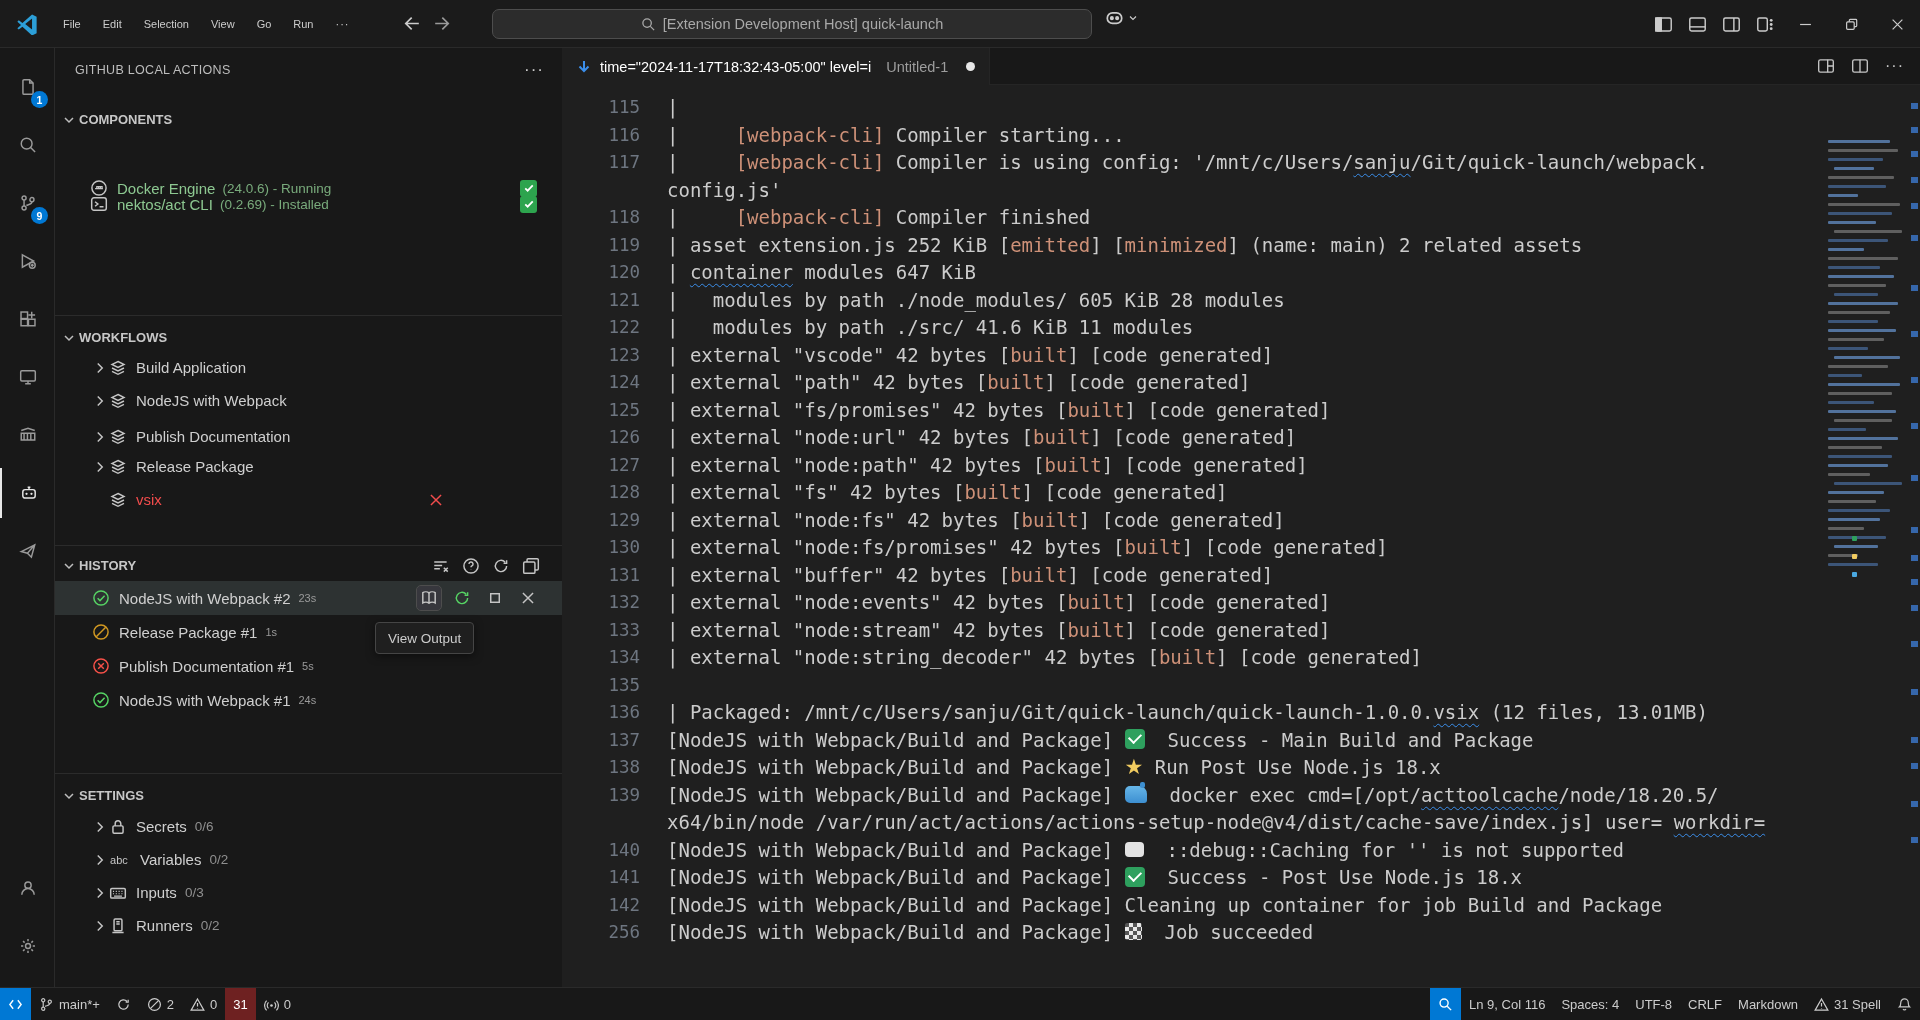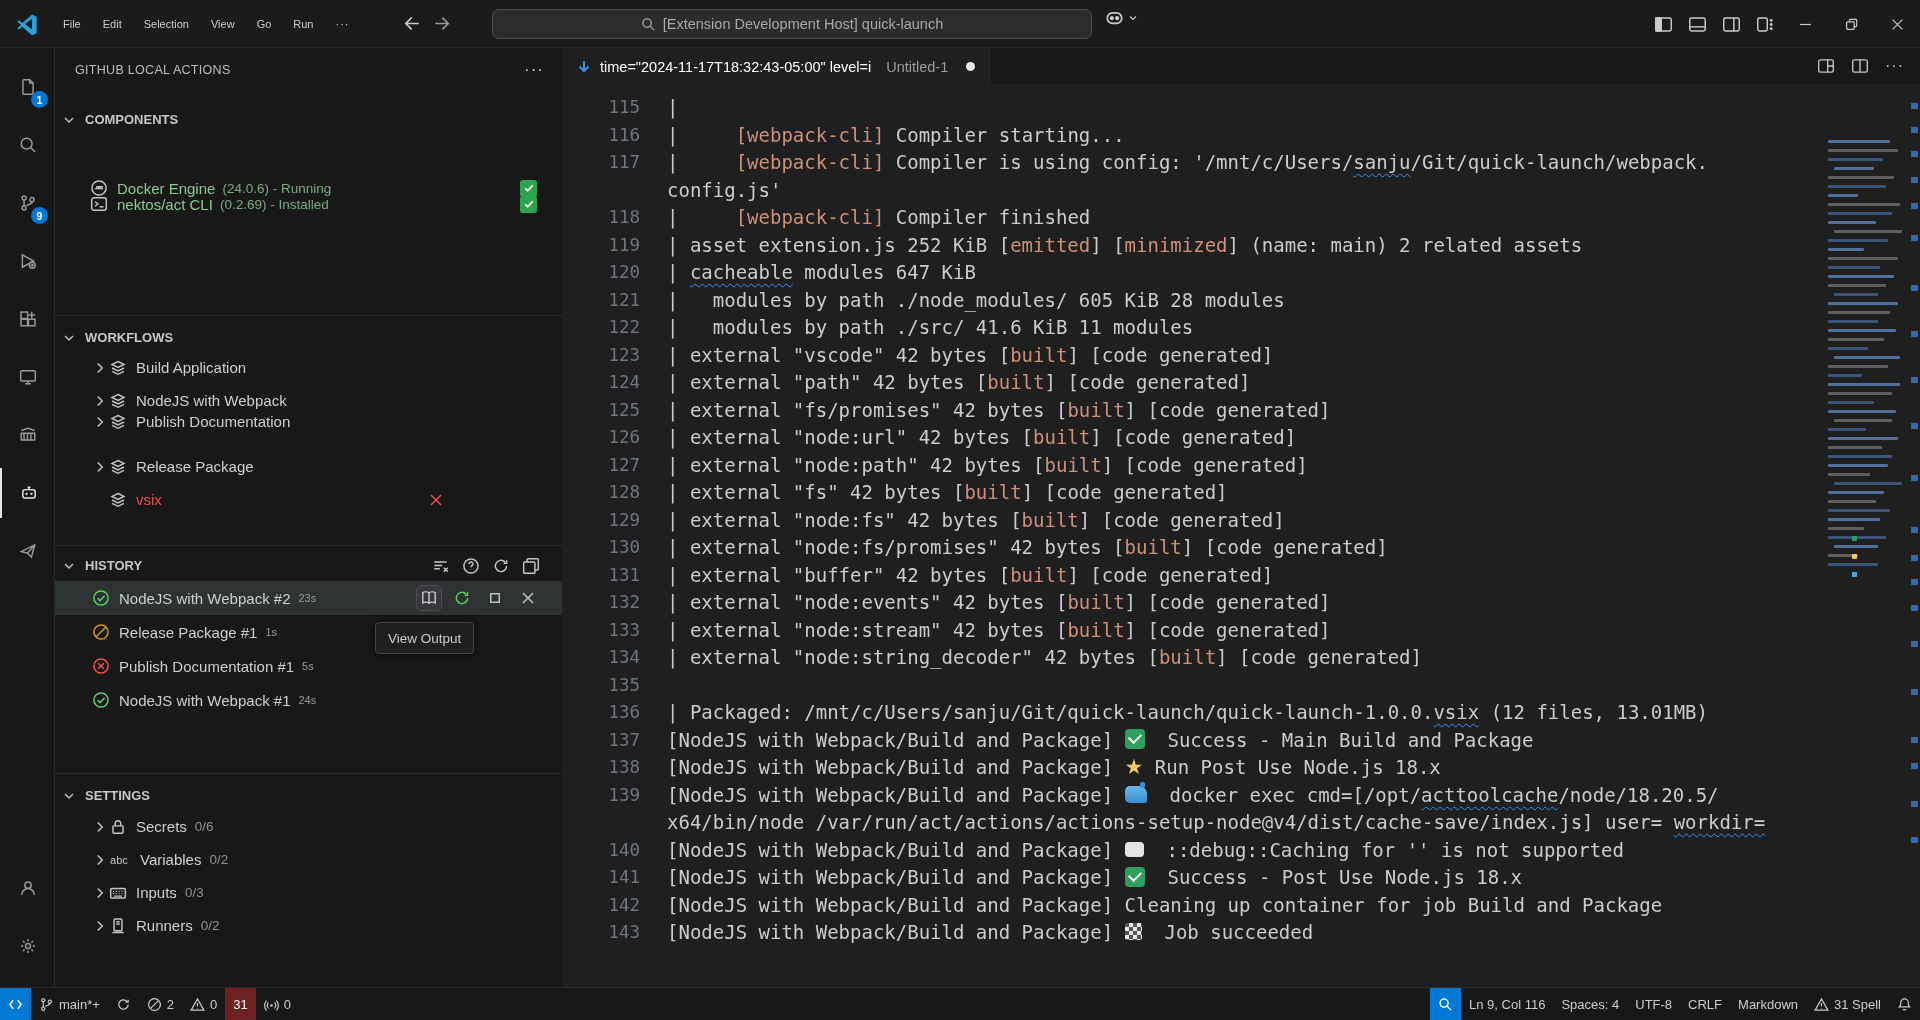--- a/index.html
+++ b/index.html
@@ -33,21 +33,21 @@
     align-items:center; justify-content:center; font-weight:bold; }
 
   
   .sidebar { position:absolute; left:55px; top:48px; width:507px; height:939px; background:#181818; }
   .sb-head { position:absolute; left:0; top:0; width:507px; height:44px; display:flex;
     align-items:center; padding:0 18px 0 20px; }
   .sb-title { font-size:12.5px; color:#bdbdbd; letter-spacing:.3px; flex:1; }
   .sb-more { color:#cccccc; font-size:17px; letter-spacing:1px; }
   .sb-divider { position:absolute; left:0; width:507px; height:1px; background:#2b2b2b; }
   .sec-head { position:absolute; left:0; width:507px; height:27px; display:flex; align-items:center;
-    gap:8px; padding-left:6px; font-weight:bold; font-size:13px; color:#c7c7c7; }
+    gap:2px; padding-left:6px; font-weight:bold; font-size:13px; color:#c7c7c7; }
   .sec-head .toolbar { margin-left:auto; display:flex; gap:12px; padding-right:22px; }
   .row { position:absolute; left:0; width:507px; display:flex; align-items:center; font-size:15px; color:#cfcfcf; }
   .row .chev { width:18px; margin-left:36px; color:#bdbdbd; }
   .row .licon { margin-right:9px; }
   .grn { color:#8dc891; }
   .grn2 { color:#79ab7c; font-size:13.5px; margin-left:7px; }
   .cnt { color:#8f8f8f; margin-left:8px; font-size:13.5px; }
   .dur { color:#9a9a9a; margin-left:8px; font-size:11px; }
   .red { color:#f14c4c; }
   .checkbox { position:absolute; right:25px; width:17px; height:17px; background:#2da44e; border-radius:3px;
@@ -350,21 +350,21 @@
           </svg>
         </span>
         <span class="licon">
           <svg width="18" height="18" viewBox="0 0 16 16" fill="none" stroke="#c5c5c5" stroke-width="1.3">
             <path d="M8 2.2l5.3 2.6L8 7.4 2.7 4.8z"></path>
             <path d="M2.7 8l5.3 2.6L13.3 8M2.7 11l5.3 2.6 5.3-2.6"></path>
           </svg>
         </span>
         <span>NodeJS with Webpack</span>
       </div>
-      <div class="row" style="top: 357px; height: 33px;">
+      <div class="row" style="top: 372px; height: 33px;">
         <span class="chev">
           <svg width="18" height="18" viewBox="0 0 16 16" fill="none" stroke="#c5c5c5" stroke-width="1.3">
             <path d="M6 4l4 4-4 4"></path>
           </svg>
         </span>
         <span class="licon">
           <svg width="18" height="18" viewBox="0 0 16 16" fill="none" stroke="#c5c5c5" stroke-width="1.3">
             <path d="M8 2.2l5.3 2.6L8 7.4 2.7 4.8z"></path>
             <path d="M2.7 8l5.3 2.6L13.3 8M2.7 11l5.3 2.6 5.3-2.6"></path>
           </svg>
@@ -598,21 +598,21 @@
       <span style="font-size:16px; letter-spacing:1px;">···</span>
     </div>
   </div>
   <div class="codepane" id="codepane">
       <div class="code-row"><span class="ln">115</span><span class="code"><span>|</span></span></div>
       <div class="code-row"><span class="ln">116</span><span class="code"><span>|     </span><span class="tok-o">[webpack-cli]</span><span> Compiler starting...</span></span></div>
       <div class="code-row"><span class="ln">117</span><span class="code"><span>|     </span><span class="tok-o">[webpack-cli]</span><span> Compiler is using config: '/mnt/c/Users/</span><span class="tok-sq">sanju</span><span>/Git/quick-launch/webpack.</span></span></div>
       <div class="code-row"><span class="ln"></span><span class="code"><span>config.js'</span></span></div>
       <div class="code-row"><span class="ln">118</span><span class="code"><span>|     </span><span class="tok-o">[webpack-cli]</span><span> Compiler finished</span></span></div>
       <div class="code-row"><span class="ln">119</span><span class="code"><span>| asset extension.js 252 KiB [</span><span class="tok-o">emitted</span><span>] [</span><span class="tok-o">minimized</span><span>] (name: main) 2 related assets</span></span></div>
-      <div class="code-row"><span class="ln">120</span><span class="code"><span>| </span><span class="tok-sq">cacheable</span><span> modules 647 KiB</span></span></div>
+      <div class="code-row"><span class="ln">120</span><span class="code"><span>| </span><span class="tok-sq">container</span><span> modules 647 KiB</span></span></div>
       <div class="code-row"><span class="ln">121</span><span class="code"><span>|   modules by path ./node_modules/ 605 KiB 28 modules</span></span></div>
       <div class="code-row"><span class="ln">122</span><span class="code"><span>|   modules by path ./src/ 41.6 KiB 11 modules</span></span></div>
       <div class="code-row"><span class="ln">123</span><span class="code"><span>| external "vscode" 42 bytes [</span><span class="tok-o">built</span><span>] [code generated]</span></span></div>
       <div class="code-row"><span class="ln">124</span><span class="code"><span>| external "path" 42 bytes [</span><span class="tok-o">built</span><span>] [code generated]</span></span></div>
       <div class="code-row"><span class="ln">125</span><span class="code"><span>| external "fs/promises" 42 bytes [</span><span class="tok-o">built</span><span>] [code generated]</span></span></div>
       <div class="code-row"><span class="ln">126</span><span class="code"><span>| external "node:url" 42 bytes [</span><span class="tok-o">built</span><span>] [code generated]</span></span></div>
       <div class="code-row"><span class="ln">127</span><span class="code"><span>| external "node:path" 42 bytes [</span><span class="tok-o">built</span><span>] [code generated]</span></span></div>
       <div class="code-row"><span class="ln">128</span><span class="code"><span>| external "fs" 42 bytes [</span><span class="tok-o">built</span><span>] [code generated]</span></span></div>
       <div class="code-row"><span class="ln">129</span><span class="code"><span>| external "node:fs" 42 bytes [</span><span class="tok-o">built</span><span>] [code generated]</span></span></div>
       <div class="code-row"><span class="ln">130</span><span class="code"><span>| external "node:fs/promises" 42 bytes [</span><span class="tok-o">built</span><span>] [code generated]</span></span></div>
@@ -622,21 +622,21 @@
       <div class="code-row"><span class="ln">134</span><span class="code"><span>| external "node:string_decoder" 42 bytes [</span><span class="tok-o">built</span><span>] [code generated]</span></span></div>
       <div class="code-row"><span class="ln">135</span></div>
       <div class="code-row"><span class="ln">136</span><span class="code"><span>| Packaged: /mnt/c/Users/sanju/Git/quick-launch/quick-launch-1.0.0.</span><span class="tok-sq">vsix</span><span> (12 files, 13.01MB)</span></span></div>
       <div class="code-row"><span class="ln">137</span><span class="code"><span>[NodeJS with Webpack/Build and Package] </span><span class="em em-check"></span><span>  Success - Main Build and Package</span></span></div>
       <div class="code-row"><span class="ln">138</span><span class="code"><span>[NodeJS with Webpack/Build and Package] </span><span class="em em-star">★</span><span> Run Post Use Node.js 18.x</span></span></div>
       <div class="code-row"><span class="ln">139</span><span class="code"><span>[NodeJS with Webpack/Build and Package] </span><span class="em em-whale"></span><span>  docker exec cmd=[/opt/</span><span class="tok-sq">acttoolcache</span><span>/node/18.20.5/</span></span></div>
       <div class="code-row"><span class="ln"></span><span class="code"><span>x64/bin/node /var/run/act/actions/actions-setup-node@v4/dist/cache-save/index.js] user= </span><span class="tok-sq">workdir=</span></span></div>
       <div class="code-row"><span class="ln">140</span><span class="code"><span>[NodeJS with Webpack/Build and Package] </span><span class="em em-speech"></span><span>  ::debug::Caching for '' is not supported</span></span></div>
       <div class="code-row"><span class="ln">141</span><span class="code"><span>[NodeJS with Webpack/Build and Package] </span><span class="em em-check"></span><span>  Success - Post Use Node.js 18.x</span></span></div>
       <div class="code-row"><span class="ln">142</span><span class="code"><span>[NodeJS with Webpack/Build and Package] Cleaning up container for job Build and Package</span></span></div>
-      <div class="code-row"><span class="ln">143</span><span class="code"><span>[NodeJS with Webpack/Build and Package] </span><span class="em em-flag"></span><span>  Job succeeded</span></span></div>
+      <div class="code-row"><span class="ln">256</span><span class="code"><span>[NodeJS with Webpack/Build and Package] </span><span class="em em-flag"></span><span>  Job succeeded</span></span></div>
     </div>
   <div class="minimap" id="minimap">
       <div class="mm-bar" style="top: 52px; left: 2px; width: 62px; background: rgba(110, 160, 225, 0.65);"></div>
       <div class="mm-bar" style="top: 61px; left: 2px; width: 70px; background: rgba(200, 200, 200, 0.38);"></div>
       <div class="mm-bar" style="top: 70px; left: 2px; width: 55px; background: rgba(90, 140, 210, 0.5);"></div>
       <div class="mm-bar" style="top: 79px; left: 8px; width: 40px; background: rgba(110, 160, 225, 0.65);"></div>
       <div class="mm-bar" style="top: 88px; left: 2px; width: 66px; background: rgba(200, 200, 200, 0.38);"></div>
       <div class="mm-bar" style="top: 97px; left: 2px; width: 58px; background: rgba(90, 140, 210, 0.5);"></div>
       <div class="mm-bar" style="top: 106px; left: 2px; width: 30px; background: rgba(110, 160, 225, 0.65);"></div>
       <div class="mm-bar" style="top: 115px; left: 2px; width: 72px; background: rgba(200, 200, 200, 0.38);"></div>

